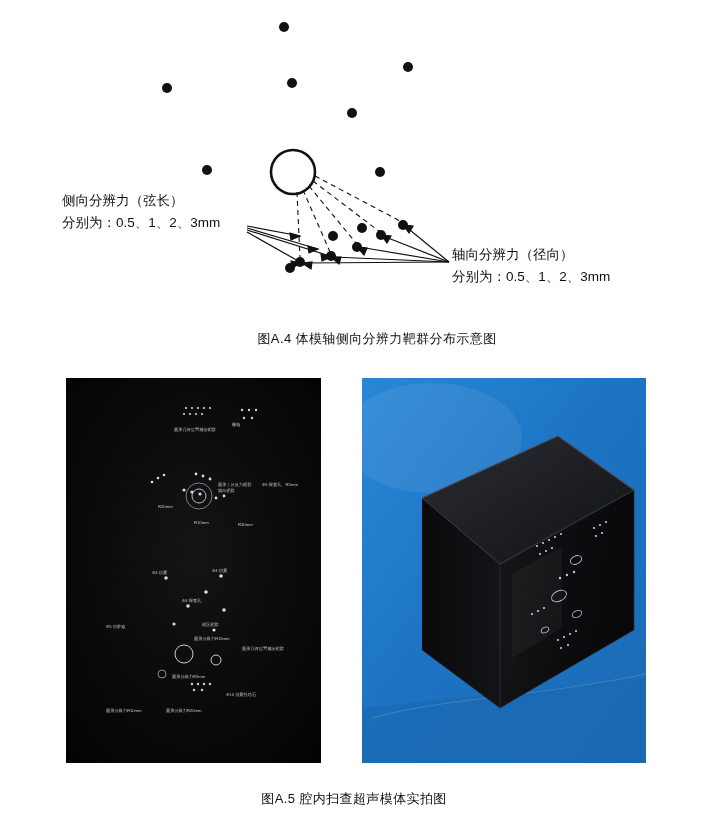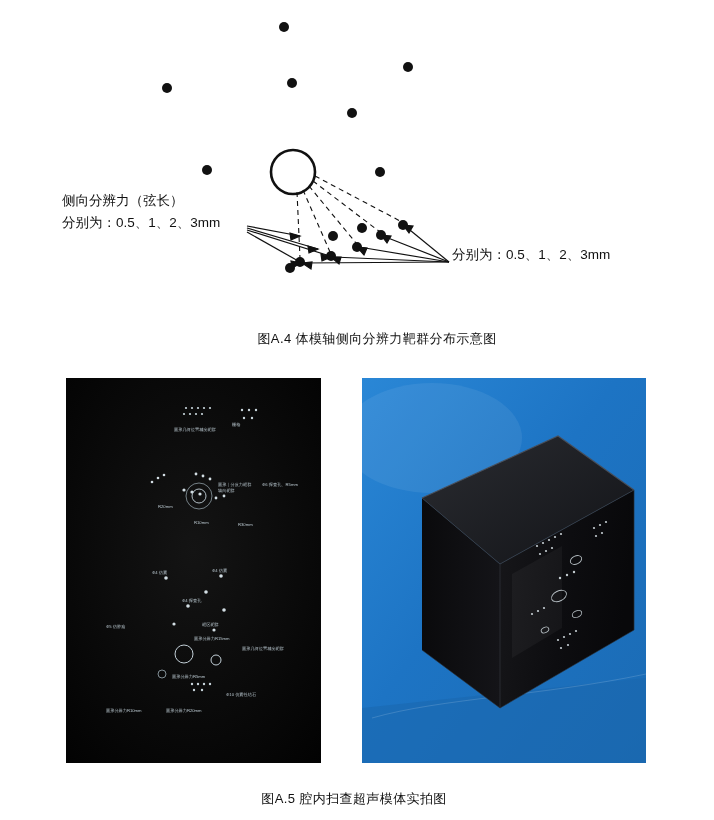--- a/index.html
+++ b/index.html
@@ -173,20 +173,21 @@
         <polygon points="302,263 312,262 311,269" fill="#111111"></polygon>
       </g>
     </svg>
 
     <div class="label-left">
       <div>侧向分辨力（弦长）</div>
       <div>分别为：0.5、1、2、3mm</div>
     </div>
 
     <div class="label-right">
+      <div>轴向分辨力（径向）</div>
       <div>分别为：0.5、1、2、3mm</div>
     </div>
   </div>
 
   <div class="caption cap-a4">图A.4 体模轴侧向分辨力靶群分布示意图</div>
 
   <div class="photos">
 
     <div class="photo-left">
       <svg class="phantom-img" viewBox="0 0 255 385">

